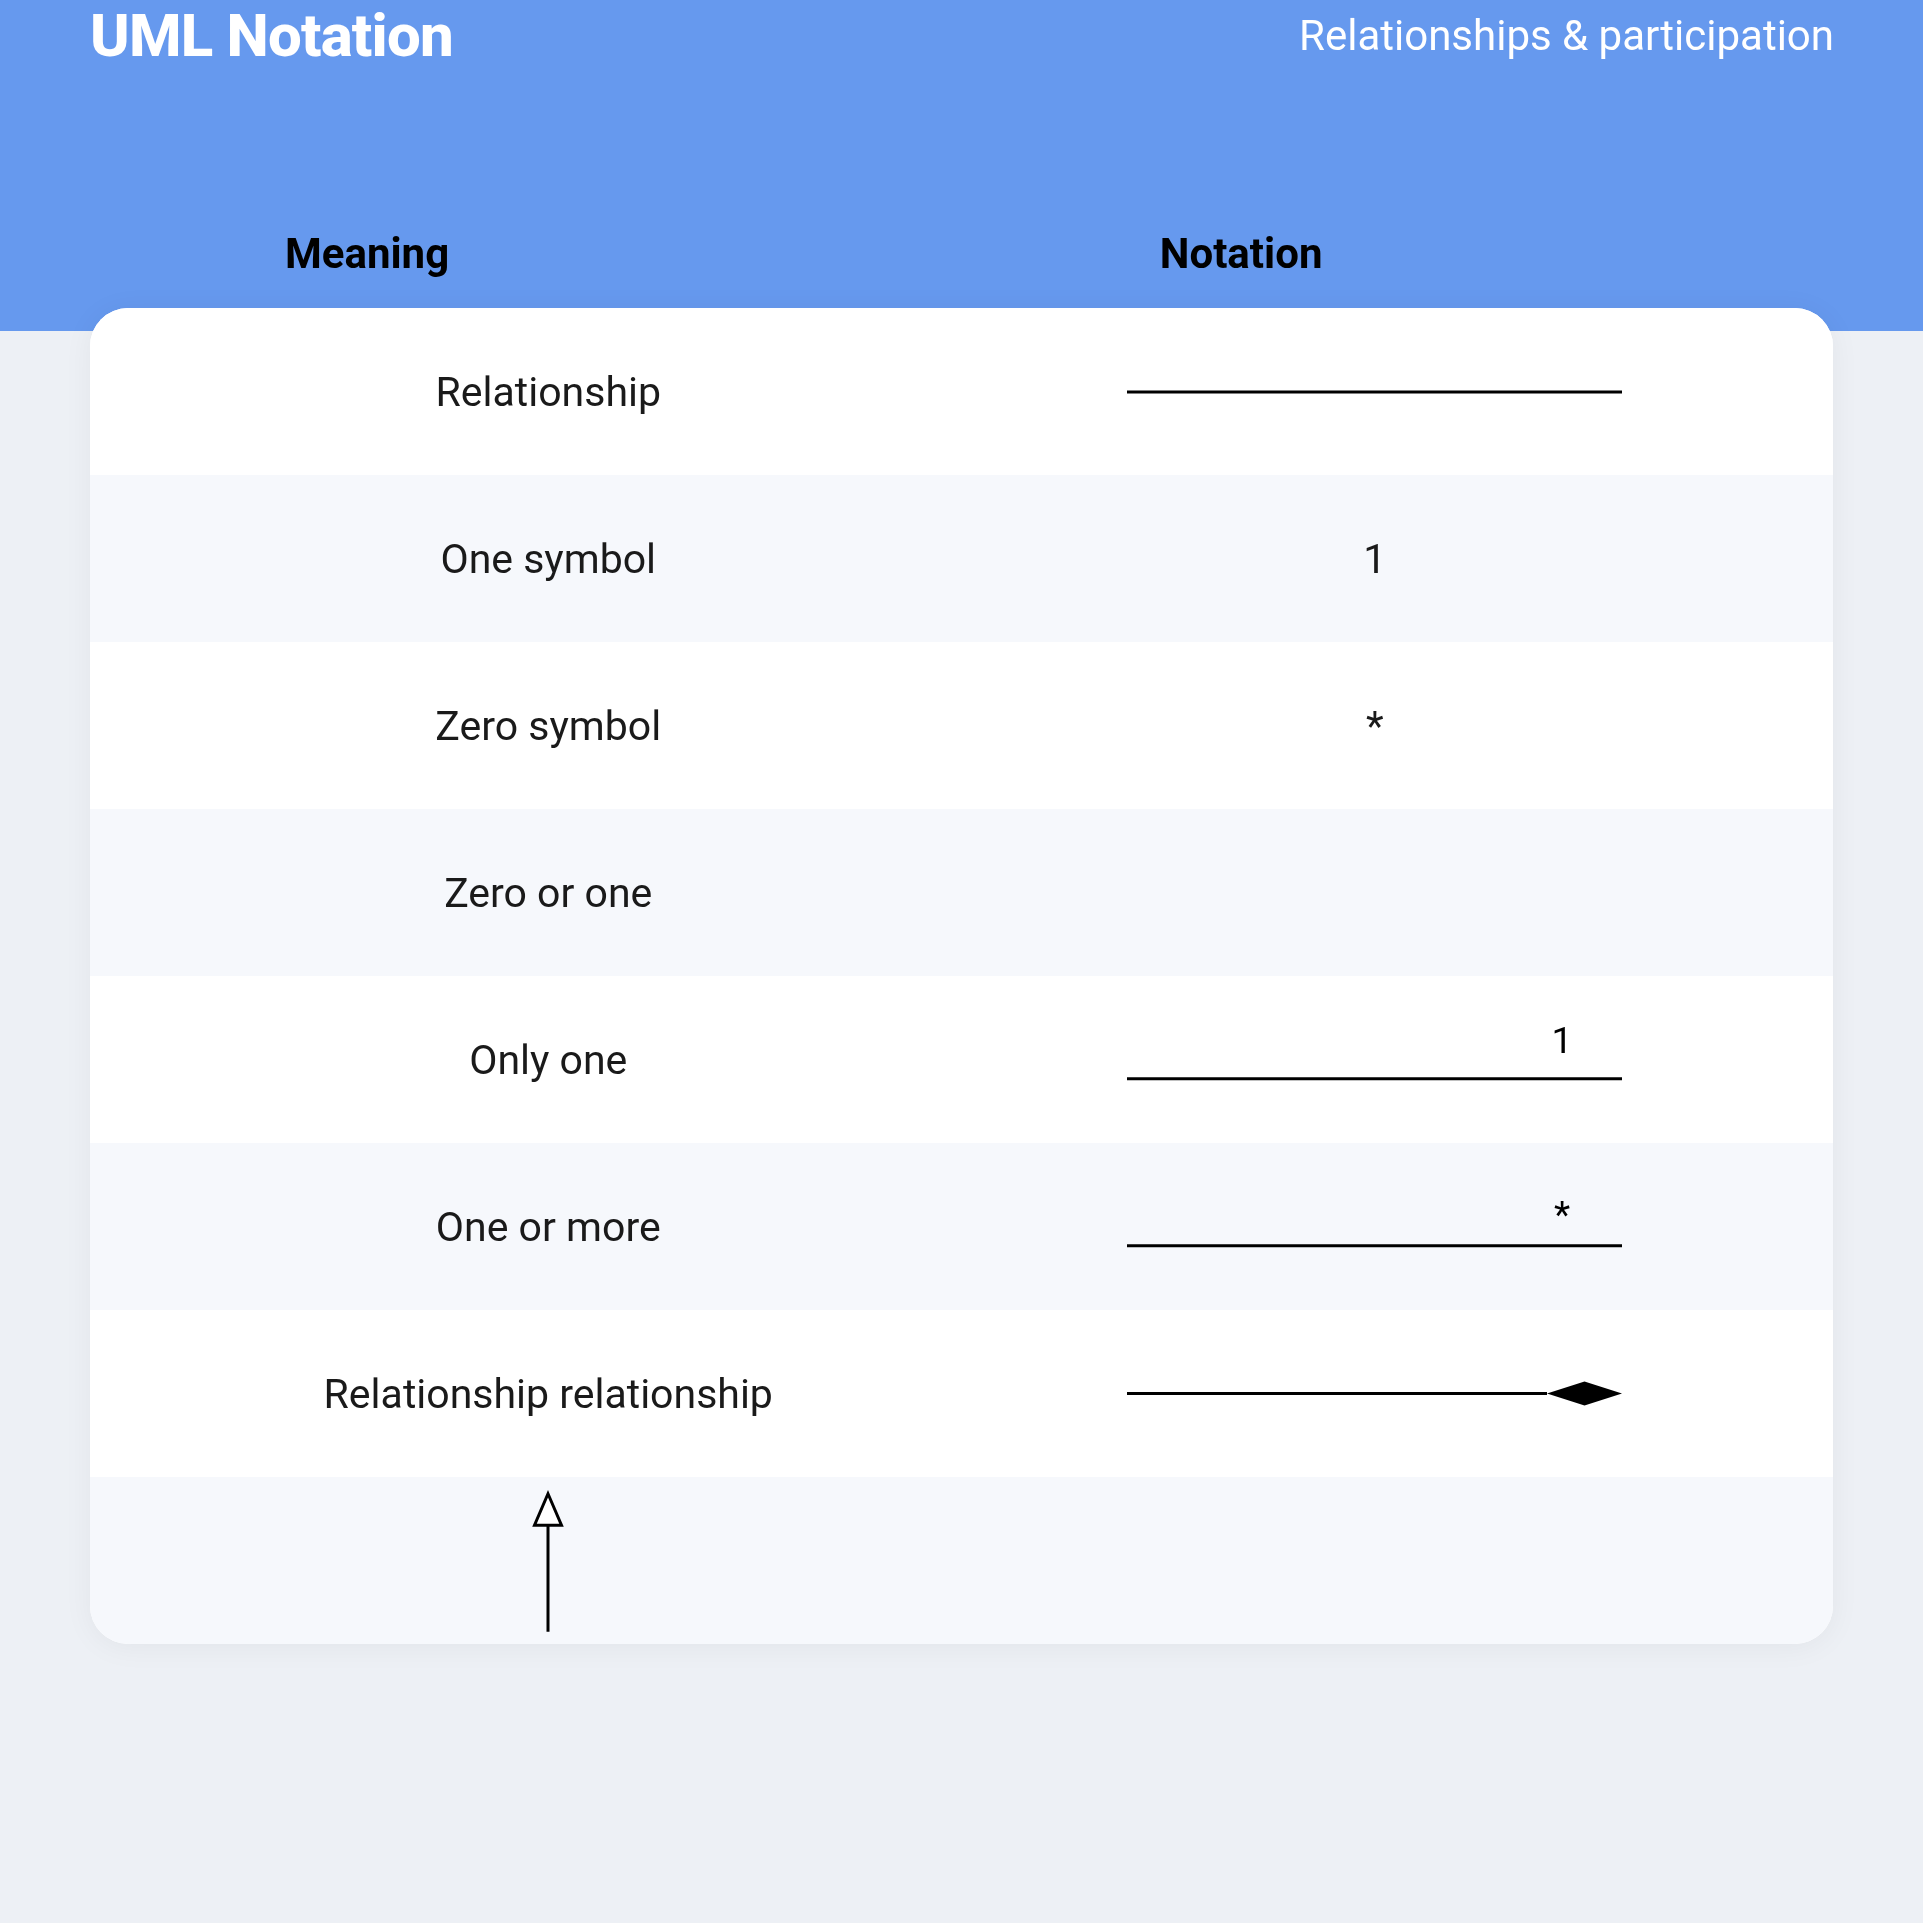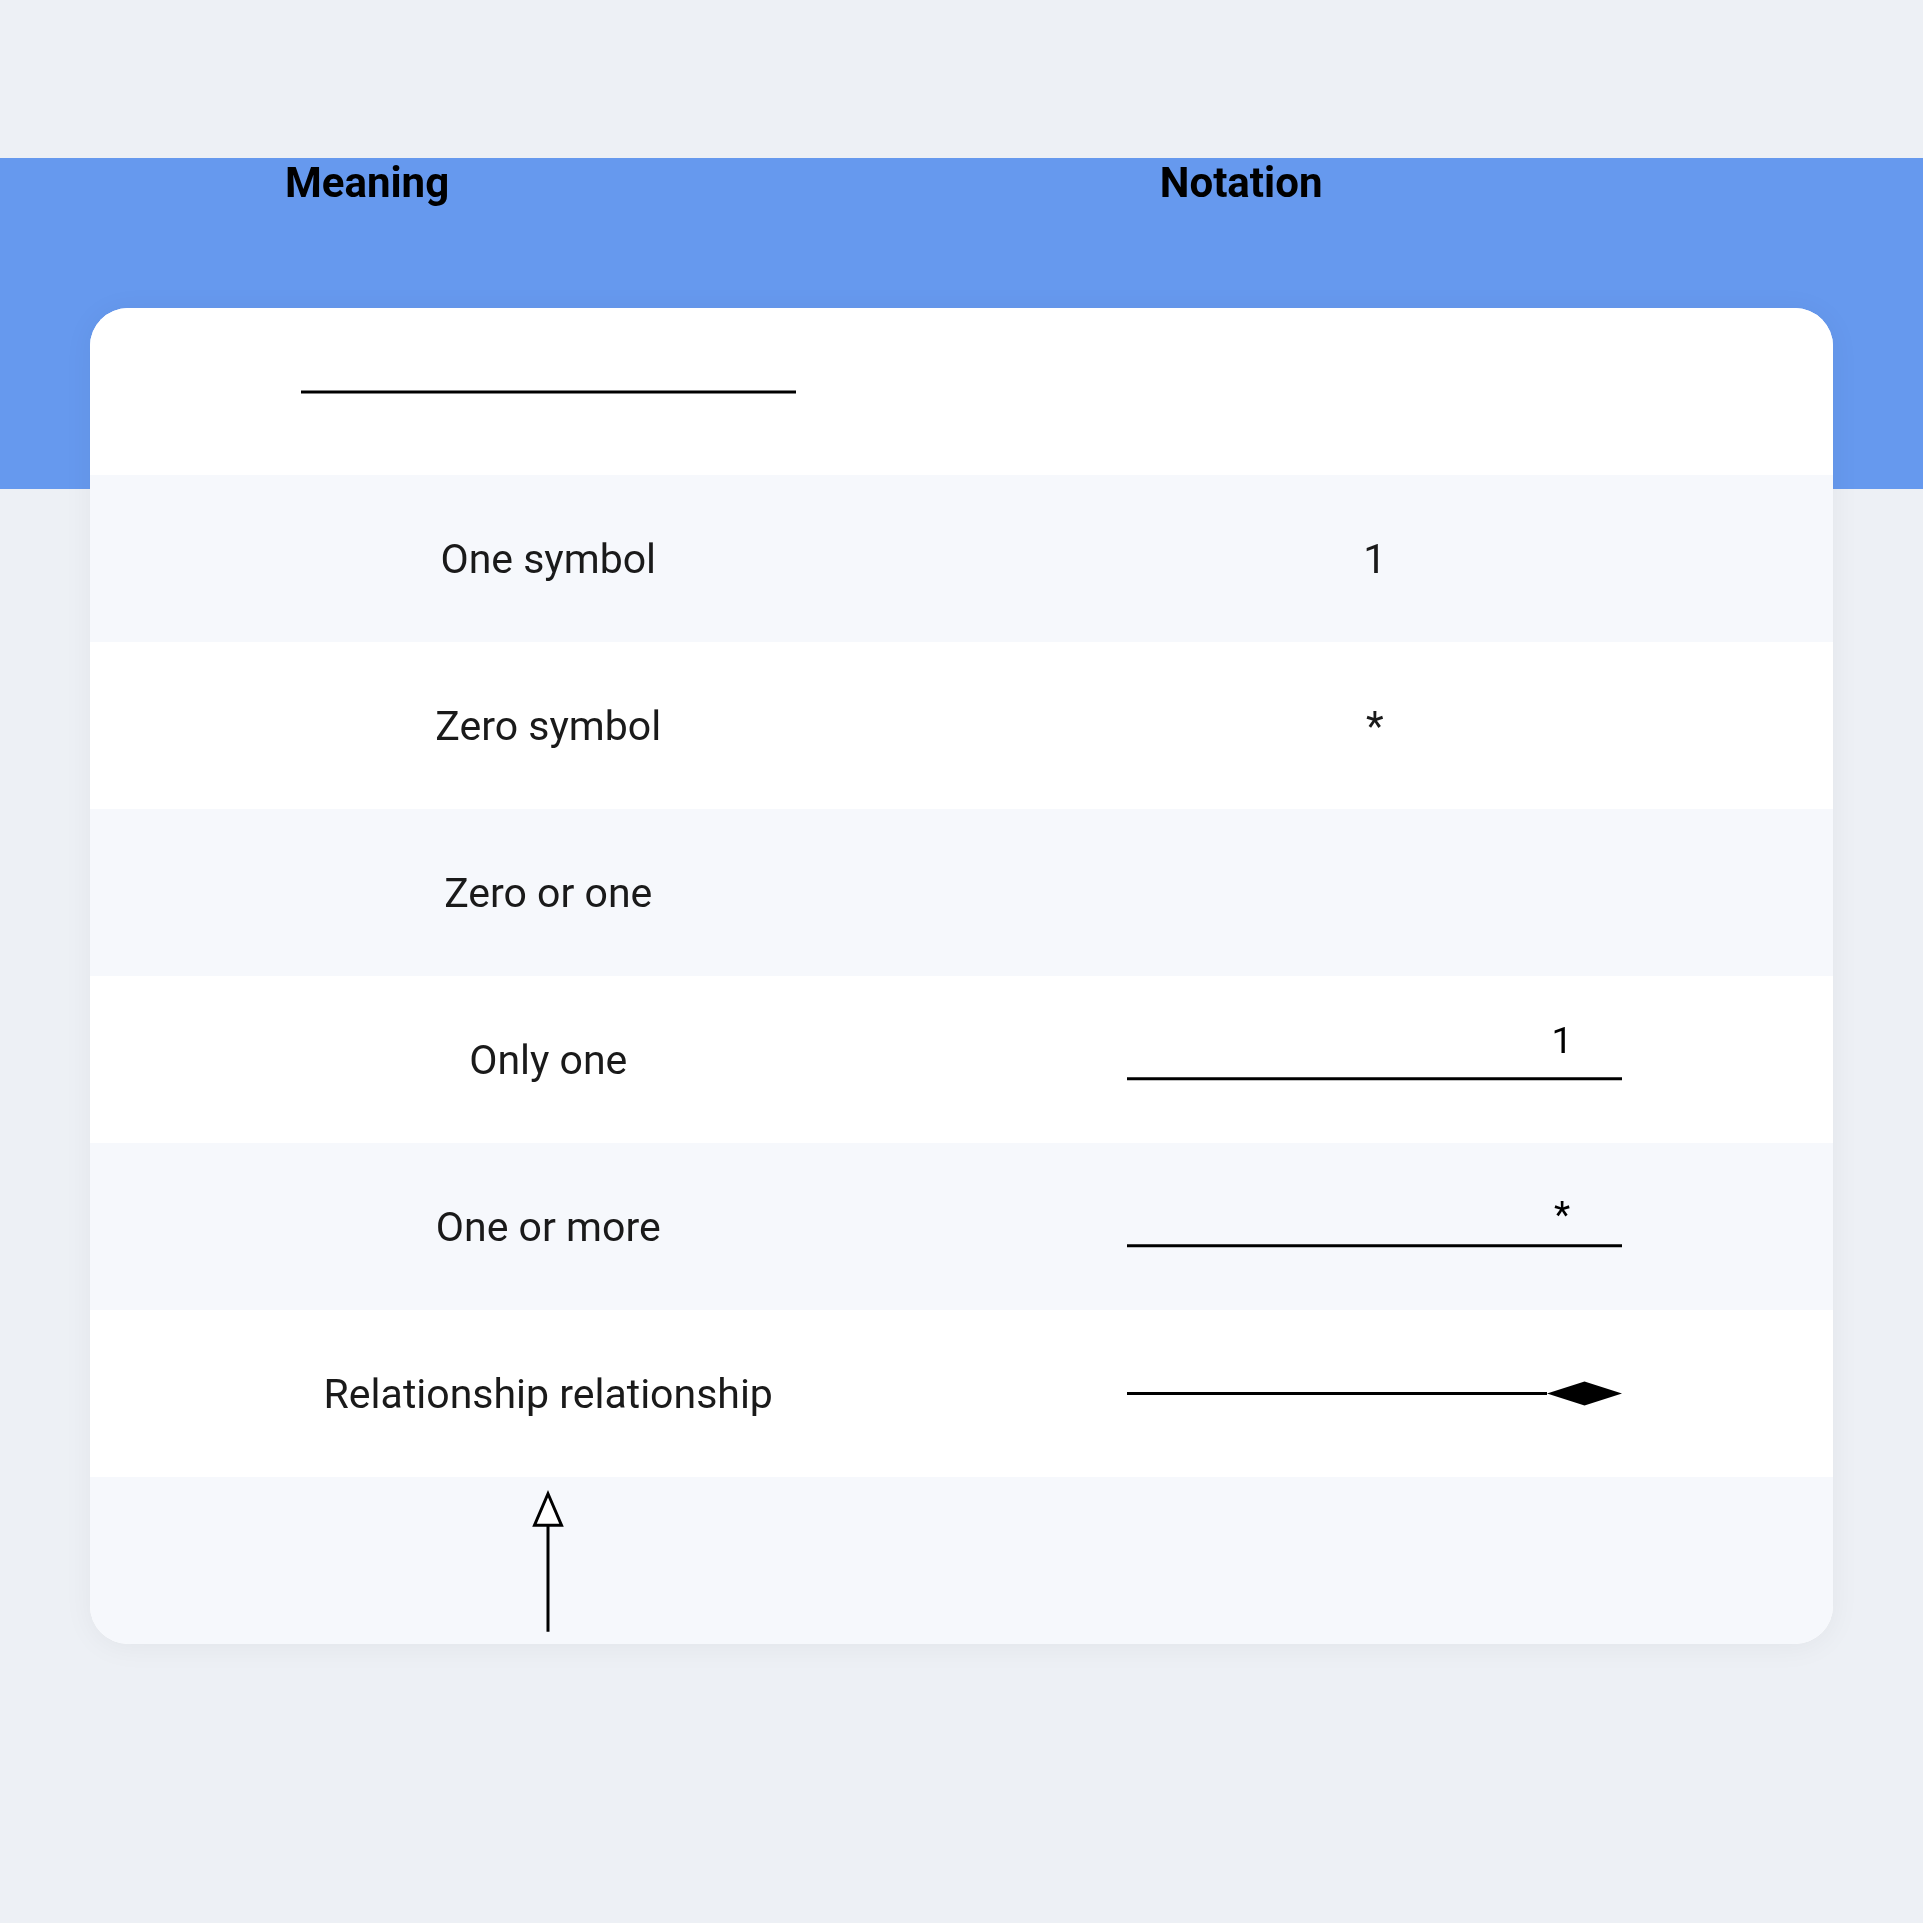--- a/index.html
+++ b/index.html
@@ -80,29 +80,34 @@
   .textsym {
     font-size: 41px;
     color: #1a1a1a;
   }
   svg { display: block; }
 </style>
 </head>
 <body>
 
 <div class="header">
+  <div class="header-top">
+    <div class="title">UML Notation</div>
+    <div class="subtitle">Relationships &amp; participation</div>
+  </div>
   <div class="col-headers">
     <div class="col-header left">Meaning</div>
     <div class="col-header right">Notation</div>
   </div>
 </div>
 
 <div class="card">
 
   <div class="row">
+    <div class="meaning">Relationship</div>
     <div class="notation">
       <svg width="511" height="30" viewBox="0 0 680 40">
         <line x1="10" y1="20" x2="670" y2="20" stroke="#000" stroke-width="4"></line>
       </svg>
     </div>
   </div>
 
 
   <div class="row">
     <div class="meaning">One symbol</div>

